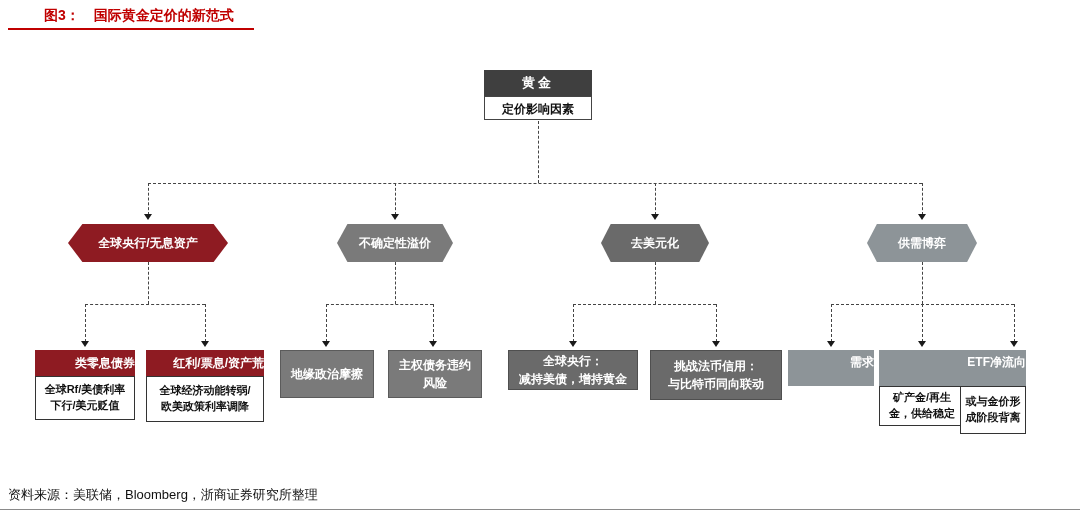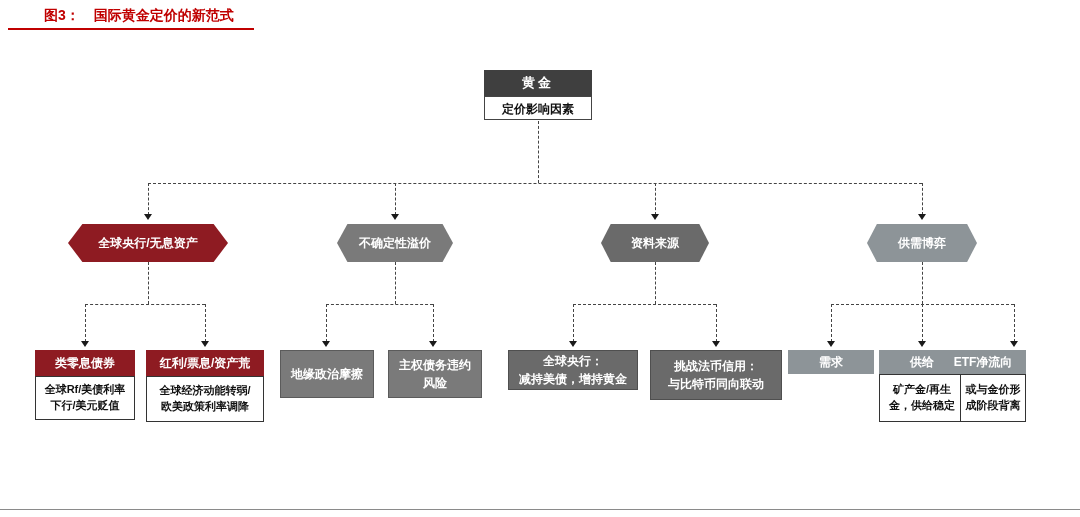--- a/index.html
+++ b/index.html
@@ -28,23 +28,23 @@
 
   
   .hex{height:38px;color:#fff;font-size:12px;font-weight:700;display:flex;align-items:center;justify-content:center;
     clip-path:polygon(9% 0%,91% 0%,100% 50%,91% 100%,9% 100%,0% 50%);text-align:center;}
   .hex-red{background:var(--accent-red);}
   .hex-gray-mid{background:var(--gray-mid);}
   .hex-gray-dark{background:var(--gray-dark);}
   .hex-gray-light{background:var(--gray-light);}
 
   
-  .hdr{height:26px;color:#fff;font-size:12px;font-weight:700;line-height:26px;text-align:center;}
+  .hdr{height:26px;color:#fff;font-size:12px;font-weight:700;line-height:26px;text-align:right;}
   .hdr-red{background:var(--accent-red);}
-  .hdr-gray{background:var(--gray-light);height:24px;line-height:24px;}
+  .hdr-gray{background:var(--gray-light);height:36px;line-height:24px;}
   .bodybox{background:#fff;border:1px solid #333;box-sizing:border-box;color:#111;
     font-size:11px;font-weight:700;line-height:1.45;display:flex;align-items:center;justify-content:center;text-align:center;}
   .graybox{color:#fff;font-size:12px;font-weight:700;display:flex;align-items:center;justify-content:center;
     text-align:center;line-height:1.5;box-sizing:border-box;border:1px solid rgba(0,0,0,0.25);}
   .gb-mid{background:var(--gray-mid);}
   .gb-dark{background:var(--gray-dark);}
 
   
   .source{left:8px;top:486px;font-size:13px;color:#111;}
   .bottom-rule{left:0;top:509px;width:1080px;height:1px;background:#8a8a8a;}
@@ -69,21 +69,21 @@
   <div class="abs arr" style="left:144px;top:214px;"></div>
   <div class="abs vline" style="left:395px;top:183px;height:32px;"></div>
   <div class="abs arr" style="left:391px;top:214px;"></div>
   <div class="abs vline" style="left:655px;top:183px;height:32px;"></div>
   <div class="abs arr" style="left:651px;top:214px;"></div>
   <div class="abs vline" style="left:922px;top:183px;height:32px;"></div>
   <div class="abs arr" style="left:918px;top:214px;"></div>
 
   <div class="abs hex hex-red" style="left:68px;top:224px;width:160px;">全球央行/无息资产</div>
   <div class="abs hex hex-gray-mid" style="left:337px;top:224px;width:116px;">不确定性溢价</div>
-  <div class="abs hex hex-gray-dark" style="left:601px;top:224px;width:108px;">资料来源</div>
+  <div class="abs hex hex-gray-dark" style="left:601px;top:224px;width:108px;">去美元化</div>
   <div class="abs hex hex-gray-light" style="left:867px;top:224px;width:110px;">供需博弈</div>
 
   <div class="abs vline" style="left:148px;top:262px;height:42px;"></div>
   <div class="abs hline" style="left:85px;top:304px;width:120px;"></div>
   <div class="abs vline" style="left:85px;top:304px;height:38px;"></div>
   <div class="abs arr" style="left:81px;top:341px;"></div>
   <div class="abs vline" style="left:205px;top:304px;height:38px;"></div>
   <div class="abs arr" style="left:201px;top:341px;"></div>
 
   <div class="abs vline" style="left:395px;top:262px;height:42px;"></div>
@@ -127,24 +127,25 @@
   <div class="abs graybox gb-dark pre" style="left:508px;top:350px;width:130px;height:40px;">全球央行：
 减持美债，增持黄金</div>
   <div class="abs graybox gb-dark pre" style="left:650px;top:350px;width:132px;height:50px;">挑战法币信用：
 与比特币同向联动</div>
 
   <div class="abs" style="left:788px;top:350px;width:86px;">
     <div class="hdr hdr-gray">需求</div>
   </div>
   <div class="abs" style="left:879px;top:350px;width:86px;">
     <div class="hdr hdr-gray">供给</div>
-    <div class="bodybox pre" style="height:48px;">矿产金/再生
+    <div class="bodybox pre" style="height:40px;">矿产金/再生
 金，供给稳定</div>
   </div>
   <div class="abs" style="left:940px;top:350px;width:86px;">
     <div class="hdr hdr-gray">ETF净流向</div>
     <div class="bodybox pre" style="height:48px;margin-left:20px;">或与金价形
 成阶段背离</div>
   </div>
 
+  <div class="abs source">资料来源：美联储，Bloomberg，浙商证券研究所整理</div>
   <div class="abs bottom-rule"></div>
 
 </div>
 
 </body></html>

